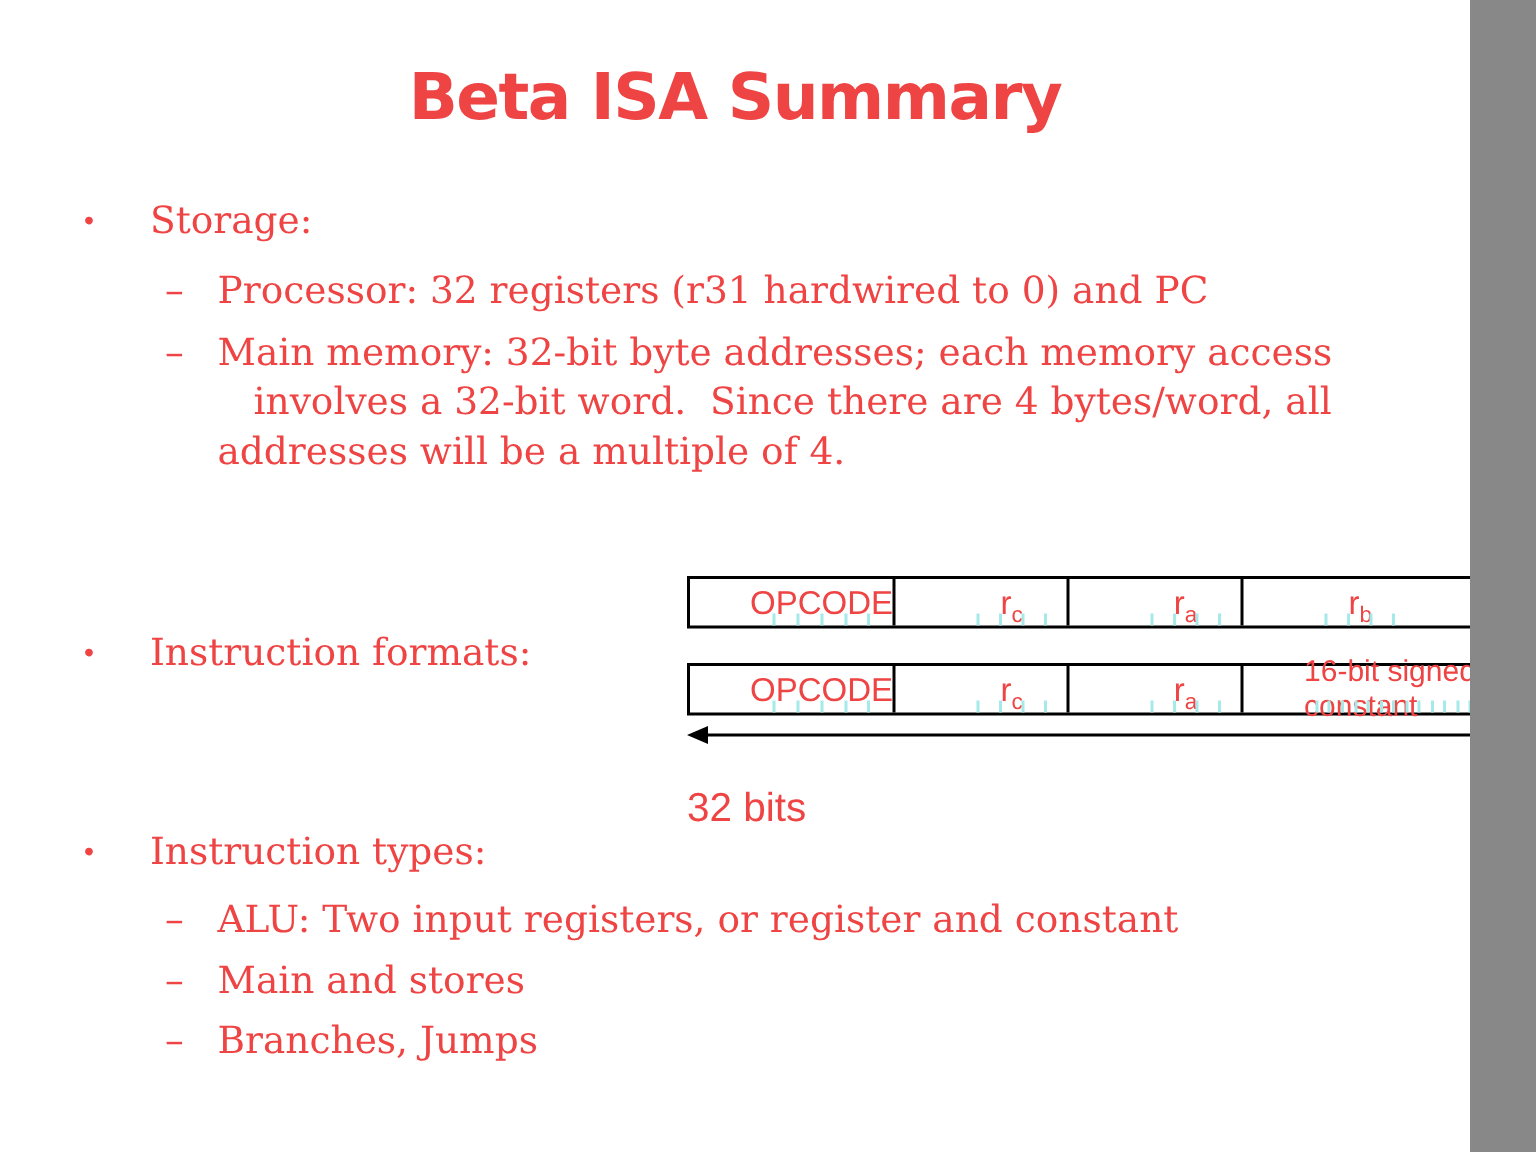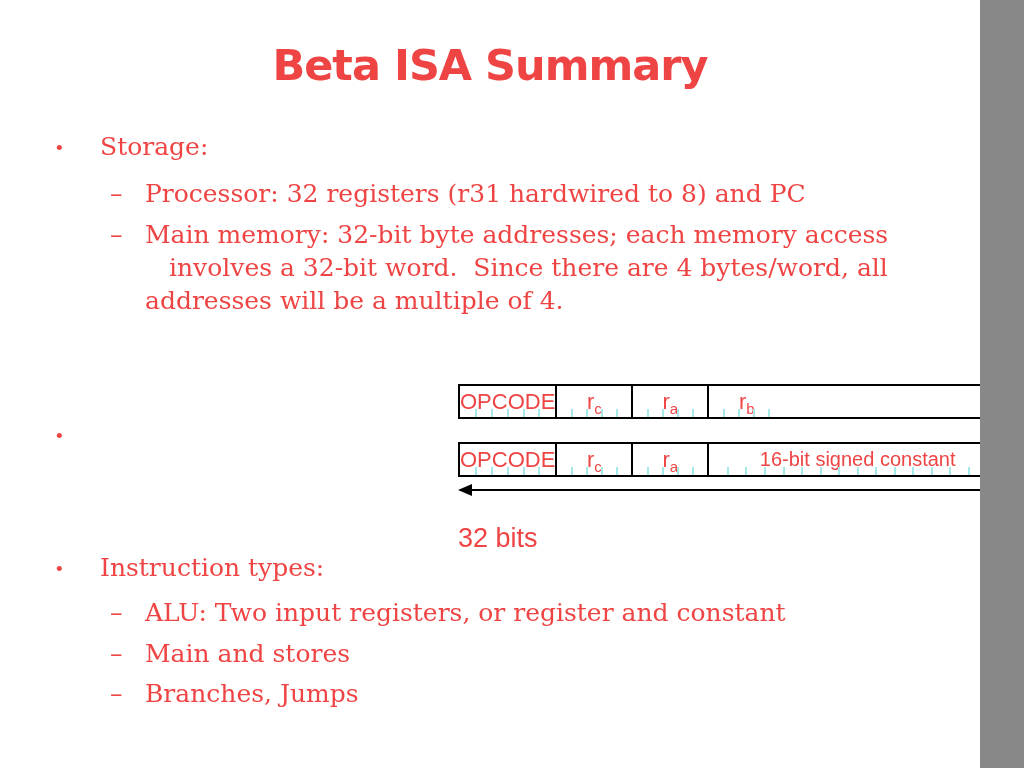--- a/index.html
+++ b/index.html
@@ -49,20 +49,21 @@
   }
   .fmt-row-0 { top: 1px; }
   .fmt-row-1 { top: 59px; }
   .field {
     position: relative;
     display: flex; align-items: center; justify-content: center;
     border-right: 2px solid #000;
     box-sizing: border-box;
     font-size: 22px;
     overflow: visible;
+    margin-left: 40px;
   }
   .field:last-child { border-right: none; }
   .f-opcode { flex: 0 0 94px; }
   .f-r      { flex: 0 0 76px; }
   .f-wide   { flex: 1 1 auto; font-size: 20px; }
   .field sub { font-size: 15px; line-height: 0; }
   .tick {
     position: absolute; bottom: 0; width: 2px; height: 8px;
     margin-left: -1px;
   }
@@ -79,34 +80,35 @@
 
   <div class="title">Beta ISA Summary</div>
 
   <div class="b-row" style="top:129px;">
     <span class="bullet">•</span>
     <span class="b-label">Storage:</span>
   </div>
 
   <div class="s-row" style="top:177px;">
     <span class="dash">–</span>
-    <span class="s-text line">Processor: 32 registers (r31 hardwired to 8) and PC</span>
+    <span class="s-text line">Processor: 32 registers (r31 hardwired to 0) and PC</span>
   </div>
 
   <div class="s-row" style="top:218px;">
     <span class="dash">–</span>
     <span class="s-text">
       <span class="line" style="display:block;">Main memory: 32-bit byte addresses; each memory access</span>
       <span class="line" style="display:block;margin-left:24px;">involves a 32-bit word.  Since there are 4 bytes/word, all</span>
       <span class="line" style="display:block;">addresses will be a multiple of 4.</span>
     </span>
   </div>
 
   <div class="b-row" style="top:417px;">
     <span class="bullet">•</span>
+    <span class="b-label">Instruction formats:</span>
   </div>
 
   <div class="diagram">
     <div class="fmt-row fmt-row-0">
       <div class="field f-opcode">
           <span class="fl">OPCODE</span>
           <i class="tick" style="left: 16.6667%; background: rgb(165, 233, 233);"></i>
           <i class="tick" style="left: 33.3333%; background: rgb(165, 233, 233);"></i>
           <i class="tick" style="left: 50%; background: rgb(165, 233, 233);"></i>
           <i class="tick" style="left: 66.6667%; background: rgb(165, 233, 233);"></i>

